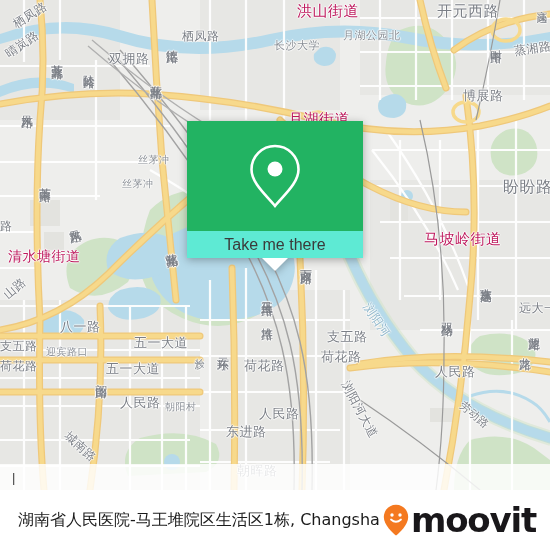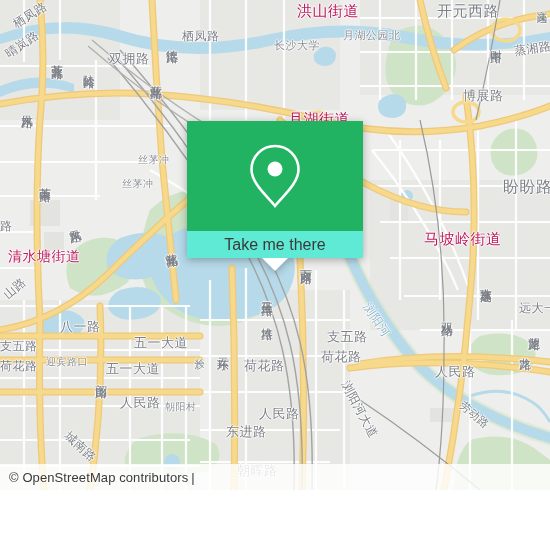--- a/index.html
+++ b/index.html
@@ -332,21 +332,21 @@
         <div class="lbl v" style="left: 297px; top: 260px; font-size: 12px;">万家丽路</div>
         <div class="lbl v" style="left: 258px; top: 292px; font-size: 12px;">马王堆路</div>
         <div class="lbl" style="left: 373px; top: 300px; font-size: 12px; transform: rotate(56deg); color: rgb(143, 182, 203);">浏阳河</div>
         <div class="lbl v" style="left: 477px; top: 278px; font-size: 12px;">京珠高速</div>
         <div class="lbl v" style="left: 438px; top: 313px; font-size: 12px;">双杨路</div>
         <div class="lbl" style="left: 519px; top: 300px; font-size: 12px;">远大一</div>
         <div class="lbl v" style="left: 525px; top: 327px; font-size: 12px;">望龙路</div>
         <div class="lbl" style="left: 327px; top: 328px; font-size: 13px;">支五路</div>
         <div class="lbl" style="left: 60px; top: 318px; font-size: 13px;">八一路</div>
         <div class="lbl" style="left: 110px; top: 334px; font-size: 13px; margin-left: 24px;">五一大道</div>
-        <div class="lbl place" style="left: 46px; top: 355px; font-size: 10px;">迎宾路口</div>
+        <div class="lbl place" style="left: 46px; top: 345px; font-size: 10px;">迎宾路口</div>
         <div class="lbl" style="left: 106px; top: 360px; font-size: 13px;">五一大道</div>
         <div class="lbl v" style="left: 92px; top: 375px; font-size: 12px;">韶山路</div>
         <div class="lbl v place" style="left: 192px; top: 350px; font-size: 10px;">长沙</div>
         <div class="lbl v" style="left: 214px; top: 348px; font-size: 12px;">东二环</div>
         <div class="lbl" style="left: 244px; top: 357px; font-size: 13px;">荷花路</div>
         <div class="lbl" style="left: 321px; top: 348px; font-size: 13px;">荷花路</div>
         <div class="lbl v" style="left: 258px; top: 318px; font-size: 12px;">堆路</div>
         <div class="lbl" style="left: 120px; top: 394px; font-size: 13px;">人民路</div>
         <div class="lbl place" style="left: 165px; top: 400px; font-size: 10px;">朝阳村</div>
         <div class="lbl" style="left: 259px; top: 405px; font-size: 13px;">人民路</div>
@@ -368,19 +368,30 @@
           <circle cx="29" cy="26" r="7.5" fill="#ffffff"></circle>
         </svg>
       </div>
       <div class="card-white">
         <span>Take me there</span>
         <div class="card-tail"></div>
       </div>
     </div>
 
     <div class="attrib">
-      <span>© OpenStreetMap contributors</span>
       <span class="sep">|</span>
     </div>
   </div>
 
+  <div class="footer">
+    <div class="footer-title">湖南省人民医院-马王堆院区生活区1栋, Changsha</div>
+    <div class="moovit">
+      <svg class="moovit-mark" viewBox="0 0 26 32">
+        <path d="M13 0.8 C6.2 0.8 0.8 6.2 0.8 13 C0.8 21 10 29.5 13 31.4 C16 29.5 25.2 21 25.2 13 C25.2 6.2 19.8 0.8 13 0.8 Z" fill="#f47920"></path>
+        <circle cx="9" cy="11" r="1.7" fill="#ffffff"></circle>
+        <circle cx="17" cy="11" r="1.7" fill="#ffffff"></circle>
+        <path d="M8 15.5 q5 4.5 10 0" fill="none" stroke="#ffffff" stroke-width="1.8" stroke-linecap="round"></path>
+      </svg>
+      <span class="moovit-text">moovit</span>
+    </div>
+  </div>
 
 </div>
 
 </body></html>

